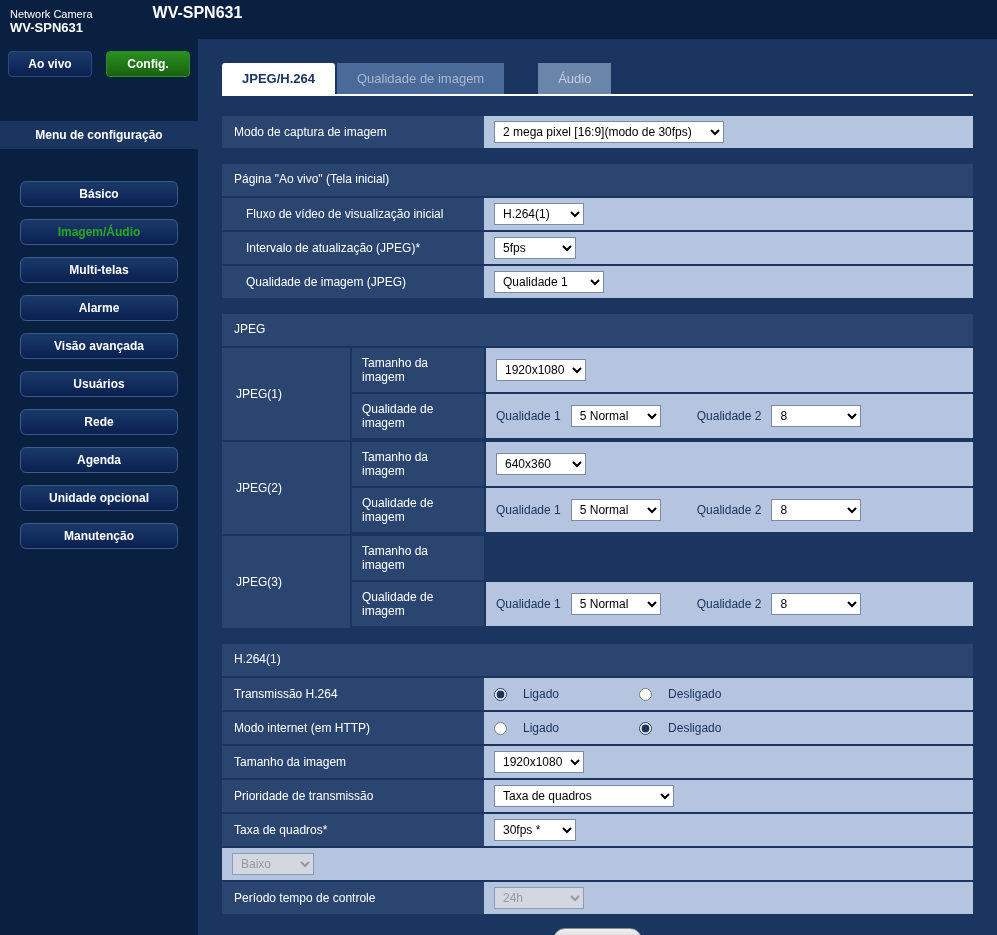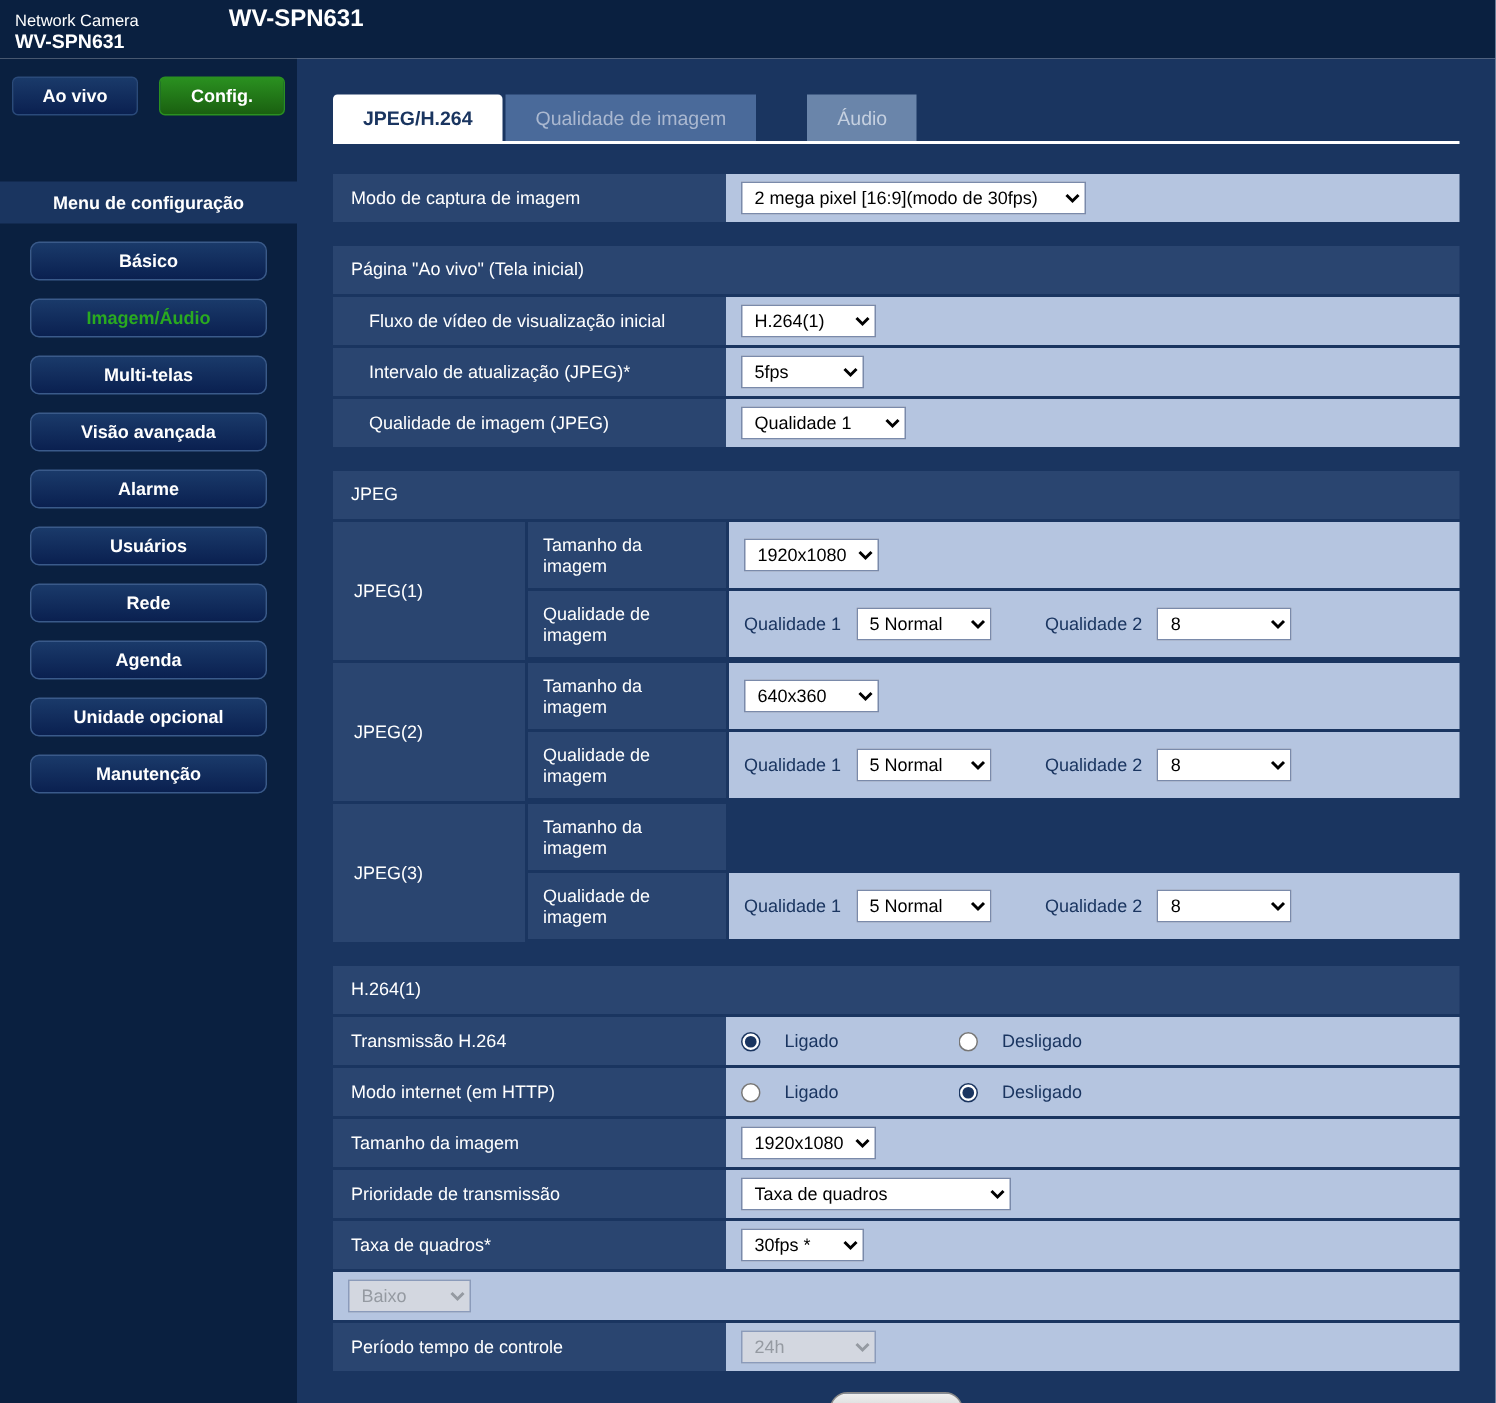--- a/index.html
+++ b/index.html
@@ -48,21 +48,21 @@
 }
 .mode-btn.green { background: linear-gradient(#2a9020, #1a6010); border-color: #2a9020; }
 .menu-title {
   background: #1a3560;
   padding: 7px 10px;
   font-size: 12px;
   font-weight: bold;
   margin-top: 40px;
   text-align: center;
 }
-.menu-list { padding: 12px 20px; }
+.menu-list { padding: 12px 20px; margin-top: 20px; }
 .menu-item {
   background: linear-gradient(#1a3a6a, #0a2050);
   border: 1px solid #3a5a8a;
   border-radius: 6px;
   padding: 5px 0;
   margin-bottom: 12px;
   text-align: center;
   font-size: 12px;
   font-weight: bold;
   cursor: pointer;
@@ -189,22 +189,22 @@
   <div class="sidebar">
     <div class="mode-btns">
       <div class="mode-btn">Ao vivo</div>
       <div class="mode-btn green">Config.</div>
     </div>
     <div class="menu-title">Menu de configuração</div>
     <div class="menu-list">
       <div class="menu-item">Básico</div>
       <div class="menu-item active">Imagem/Áudio</div>
       <div class="menu-item">Multi-telas</div>
+      <div class="menu-item">Alarme</div>
       <div class="menu-item">Visão avançada</div>
-      <div class="menu-item">Alarme</div>
       <div class="menu-item">Usuários</div>
       <div class="menu-item">Rede</div>
       <div class="menu-item">Agenda</div>
       <div class="menu-item">Unidade opcional</div>
       <div class="menu-item">Manutenção</div>
     </div>
   </div>
 
   <div class="main">
     <div class="tabs">

